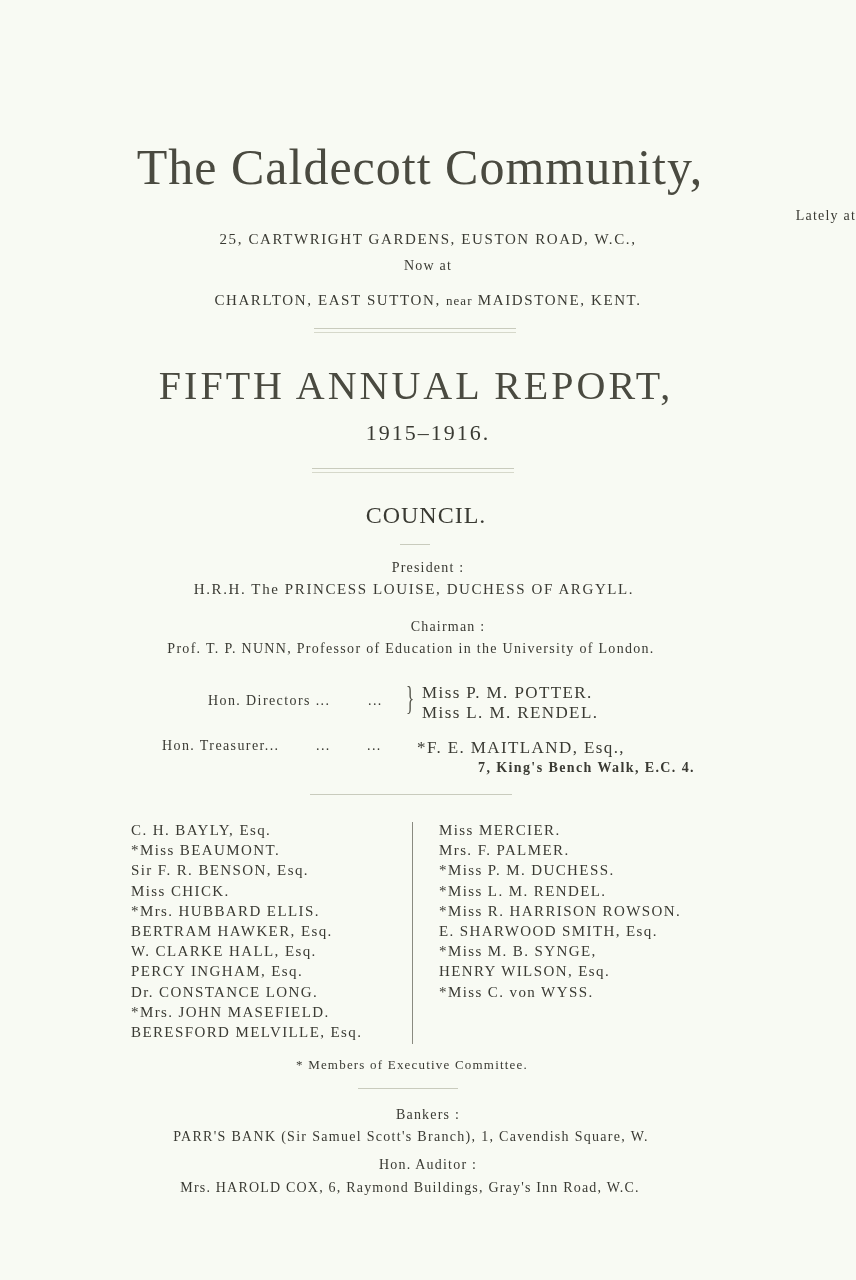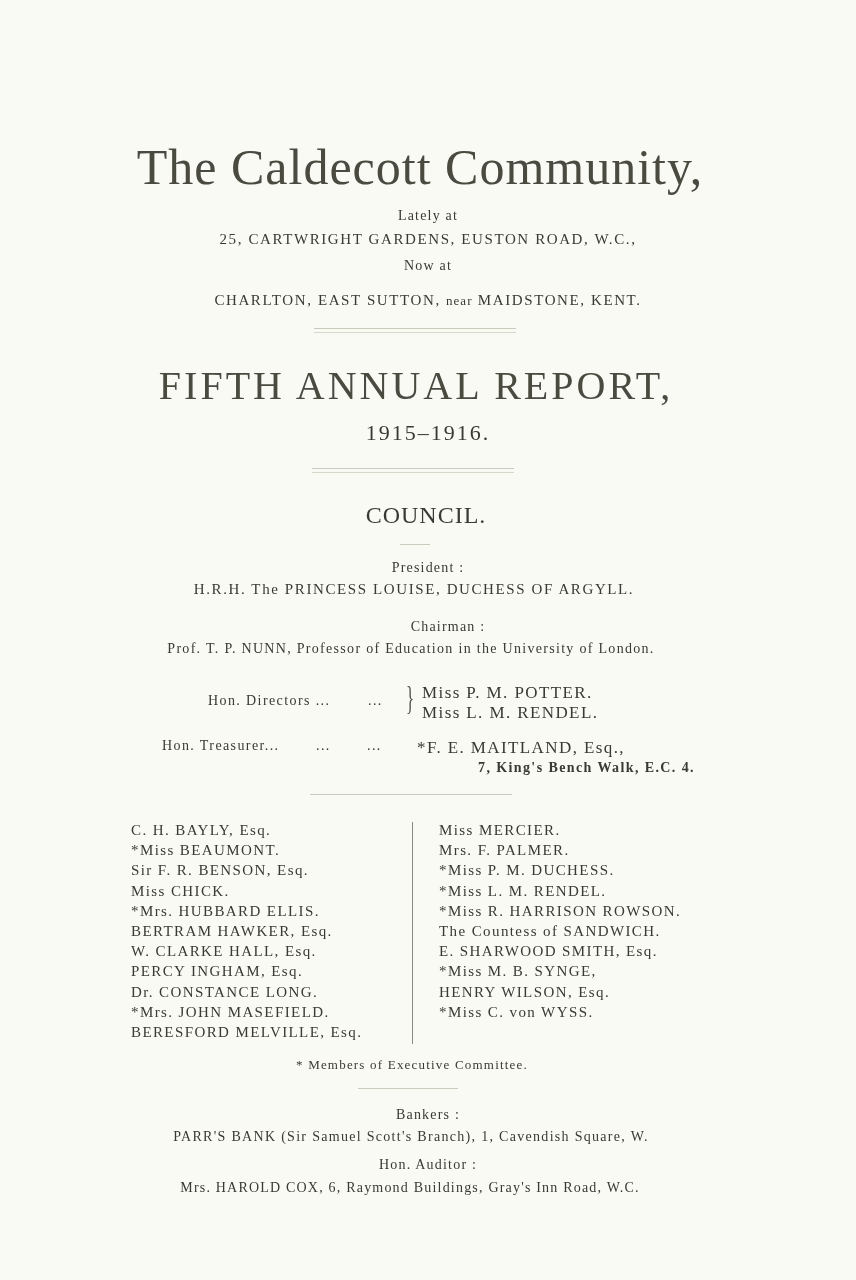--- a/index.html
+++ b/index.html
@@ -33,21 +33,21 @@
   .divider-v { position: absolute; left: 412px; top: 822px; width: 0; height: 222px; border-left: 1px solid #8a8a80; }
   .brace { position: absolute; left: 402px; top: 681px; font-size: 34px; line-height: 34px; color: #55554c; transform: scaleX(0.5); }
   .lower { font-size: 13px; letter-spacing: 1px; }
 </style>
 </head>
 <body>
 
 <div class="page">
 
   <div class="center title">The Caldecott Community,</div>
-  <div class="center small" style="top:208px;">Lately at</div>
+  <div class="center small" style="top:208px;text-align:right;">Lately at</div>
   <div class="center caps" style="top:231px;">25, CARTWRIGHT GARDENS, EUSTON ROAD, W.C.,</div>
   <div class="center small" style="top:258px;">Now at</div>
   <div class="center caps" style="top:292px;"><span>CHARLTON, EAST SUTTON, </span><span class="lower">near</span><span> MAIDSTONE, KENT.</span></div>
 
   <div class="rule" style="left:314px; width:202px; top:328px;"></div>
 
   <div class="center report">FIFTH ANNUAL REPORT,</div>
   <div class="center years">1915–1916.</div>
 
   <div class="rule" style="left:312px; width:202px; top:468px;"></div>
@@ -90,21 +90,20 @@
   </div>
 
   <div class="divider-v"></div>
 
   <div class="col" style="left:439px;">
     <div> Miss MERCIER.</div>
     <div> Mrs. F. PALMER.</div>
     <div>*Miss P. M. DUCHESS.</div>
     <div>*Miss L. M. RENDEL.</div>
     <div>*Miss R. HARRISON ROWSON.</div>
-    <div> The Countess of SANDWICH.</div>
     <div> E. SHARWOOD SMITH, Esq.</div>
     <div>*Miss M. B. SYNGE,</div>
     <div> HENRY WILSON, Esq.</div>
     <div>*Miss C. von WYSS.</div>
   </div>
 
   <div class="center" style="top:1057px; font-size:13px; letter-spacing:1.2px; left:-16px;">* Members of Executive Committee.</div>
   <div class="rule-single" style="left:358px; width:100px; top:1088px;"></div>
 
   <div class="center small" style="top:1107px;">Bankers :</div>

